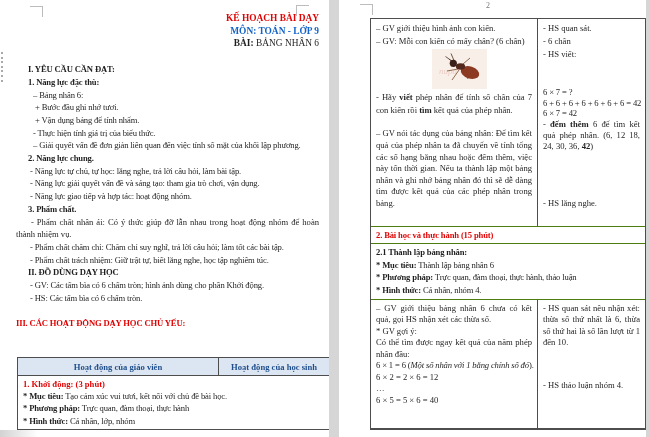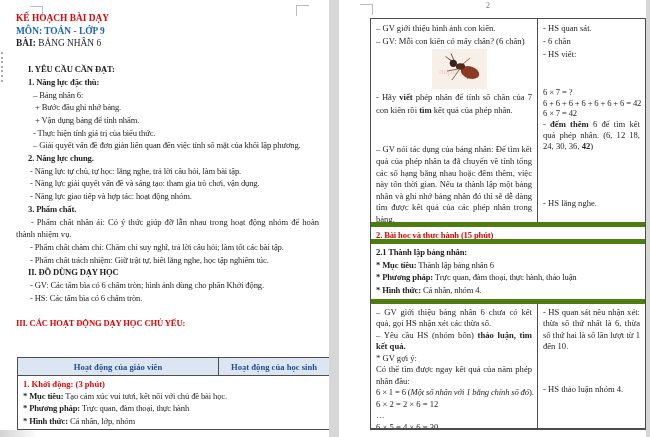--- a/index.html
+++ b/index.html
@@ -26,21 +26,21 @@
   .blcorner{position:absolute;left:0;bottom:0;width:38px;height:7px;
     background:linear-gradient(to right,#d2d2d2,rgba(210,210,210,0))}
 
   p{margin:0;line-height:12.7px}
   .b{font-weight:700}.i{font-style:italic}.u{}
   .just{text-align:justify}
   .nw{white-space:nowrap;letter-spacing:-0.15px}
 
   
   #p1content{position:absolute;left:16px;top:0;width:308px;padding-right:5px}
-  .titles{margin-top:12px;text-align:left;font-size:9.4px;line-height:13.2px}
+  .titles{margin-top:12px;text-align:right;font-size:9.4px;line-height:13.2px}
   .ml12{margin-left:12px}
   .ml14{margin-left:14px}
   .ml17{margin-left:17px}
   .ml19{margin-left:19px}
   .hang{text-indent:15px;text-align:justify}
   .mt13{margin-top:13px}
   .head3{margin-top:13px}
 
   .tbl{position:absolute;border:1px solid #4d4d4d;background:#fff}
   #t1{left:17px;top:357px;width:313px}
@@ -48,28 +48,28 @@
     font-weight:700;color:#1f4e8c}
   .thead .th{display:flex;align-items:center;justify-content:center}
   #t1 .th.c1{width:201px;border-right:1px solid #4d4d4d}
   #t1 .th.c2{flex:1}
   #t1 .tspan{padding:2px 5px}
   #t1 .tspan p{line-height:12.2px}
 
   
   #pagenum{position:absolute;left:147px;top:1px;color:#777;font-size:8px}
   #t2{left:31px;top:18px;width:276px;height:412px;display:flex;flex-direction:column}
-  .row{border-bottom:5px solid #4d7c0f;overflow:hidden}
+  .row{border-bottom:1px solid #4d7c0f;overflow:hidden}
   .row:last-child{border-bottom:none;border-bottom:1px solid #4d4d4d}
   .row.cols{display:flex}
   .cL{width:167px;border-right:1px solid #4d4d4d;padding:3px 5px;overflow:hidden}
   .cR{flex:1;padding:3px 5px;overflow:hidden}
   #r1{height:208px}
   #r1 .cL p{line-height:12.6px}
-  #r1 .cL .gvnote{margin-top:28px;line-height:11.6px}
+  #r1 .cL .gvnote{margin-top:12px;line-height:11.6px}
   #r1 .cR p{line-height:13px}
   #r1 .cR .math{margin-top:26px;line-height:10.6px}
   #r1 .cR .math2{line-height:10.6px}
   #r1 .cR .count{line-height:11.3px}
   #r1 .cR .listen{margin-top:44px}
   #ant{display:block;margin:2px 0 2px 56px}
   #r2{height:17px;padding:2px 5px;line-height:12px}
   #r3{padding:2px 5px}
   #r3 p{line-height:12.7px}
   #r4{flex:1}
@@ -87,21 +87,21 @@
   <div id="p1content">
     <div class="titles">
       <p><span class="b" style="color: rgb(224, 4, 4);">KẾ HOẠCH BÀI DẠY</span></p>
       <p><span class="b u" style="color: rgb(20, 100, 200);">MÔN</span><span class="b" style="color: rgb(20, 100, 200);">: TOÁN - LỚP 9</span></p>
       <p><span class="b">BÀI:</span><span> BẢNG NHÂN 6</span></p>
     </div>
 
     <p class="ml12 mt13 nw"><span class="b">I. YÊU CẦU CẦN ĐẠT:</span></p>
     <p class="ml12 nw"><span class="b">1. Năng lực đặc thù:</span></p>
     <p class="ml17 nw"><span>– Bảng nhân 6:</span></p>
-    <p class="ml19 nw"><span>+ Bước đầu ghi nhớ bảng.</span></p>
+    <p class="ml19 nw"><span>+ Bước đầu ghi nhớ tươi.</span></p>
     <p class="ml19 nw"><span>+ Vận dụng bảng để tính nhẩm.</span></p>
     <p class="ml17 nw"><span>- Thực hiện tính giá trị của biểu thức.</span></p>
     <p class="ml17 nw"><span>– Giải quyết vấn đề đơn giản liên quan đến việc tính số mặt của khối lập phương.</span></p>
     <p class="ml12 nw"><span class="b">2. Năng lực chung.</span></p>
     <p class="ml14 nw"><span>- Năng lực tự chủ, tự học: lắng nghe, trả lời câu hỏi, làm bài tập.</span></p>
     <p class="ml14 nw"><span>- Năng lực giải quyết vấn đề và sáng tạo: tham gia trò chơi, vận dụng.</span></p>
     <p class="ml14 nw"><span>- Năng lực giao tiếp và hợp tác: hoạt động nhóm.</span></p>
     <p class="ml12 nw"><span class="b">3. Phẩm chất.</span></p>
     <p class="hang"><span>- Phẩm chất nhân ái: Có ý thức giúp đỡ lẫn nhau trong hoạt động nhóm để hoàn thành nhiệm vụ.</span></p>
     <p class="ml14 nw"><span>- Phẩm chất chăm chỉ: Chăm chỉ suy nghĩ, trả lời câu hỏi; làm tốt các bài tập.</span></p>
@@ -178,27 +178,26 @@
     <div class="row" id="r3">
       <p class="nw"><span class="b">2.1 Thành lập bảng nhân:</span></p>
       <p class="nw"><span class="b">* Mục tiêu:</span><span> Thành lập bảng nhân 6</span></p>
       <p class="nw"><span class="b">* Phương pháp:</span><span> Trực quan, đàm thoại, thực hành, thảo luận</span></p>
       <p class="nw"><span class="b">* Hình thức:</span><span> Cá nhân, nhóm 4.</span></p>
     </div>
 
     <div class="row cols" id="r4">
       <div class="cL">
         <p class="just"><span>– GV giới thiệu bảng nhân 6 chưa có kết quả, gọi HS nhận xét các thừa số.</span></p>
-        <p class="just"><span>– Yêu cầu HS (nhóm bốn) </span><span class="b">thảo luận, tìm kết quả.</span></p>
         <p><span>* GV gợi ý:</span></p>
         <p class="just"><span>Có thể tìm được ngay kết quả của năm phép nhân đầu:</span></p>
         <p class="nw"><span>6 × 1 = 6 (</span><span class="i">Một số nhân với 1 bằng chính số đó</span><span>).</span></p>
         <p><span>6 × 2 = 2 × 6 = 12</span></p>
         <p><span>…</span></p>
-        <p><span>6 × 5 = 4 × 6 = 30</span></p>
+        <p><span>6 × 5 = 5 × 6 = 40</span></p>
       </div>
       <div class="cR">
         <p class="just"><span>- HS quan sát nêu nhận xét: thừa số thứ nhất là 6, thừa số thứ hai là số lần lượt từ 1 đến 10.</span></p>
         <p class="talk"><span>- HS thảo luận nhóm 4.</span></p>
       </div>
     </div>
 
   </div>
 </div>
 

